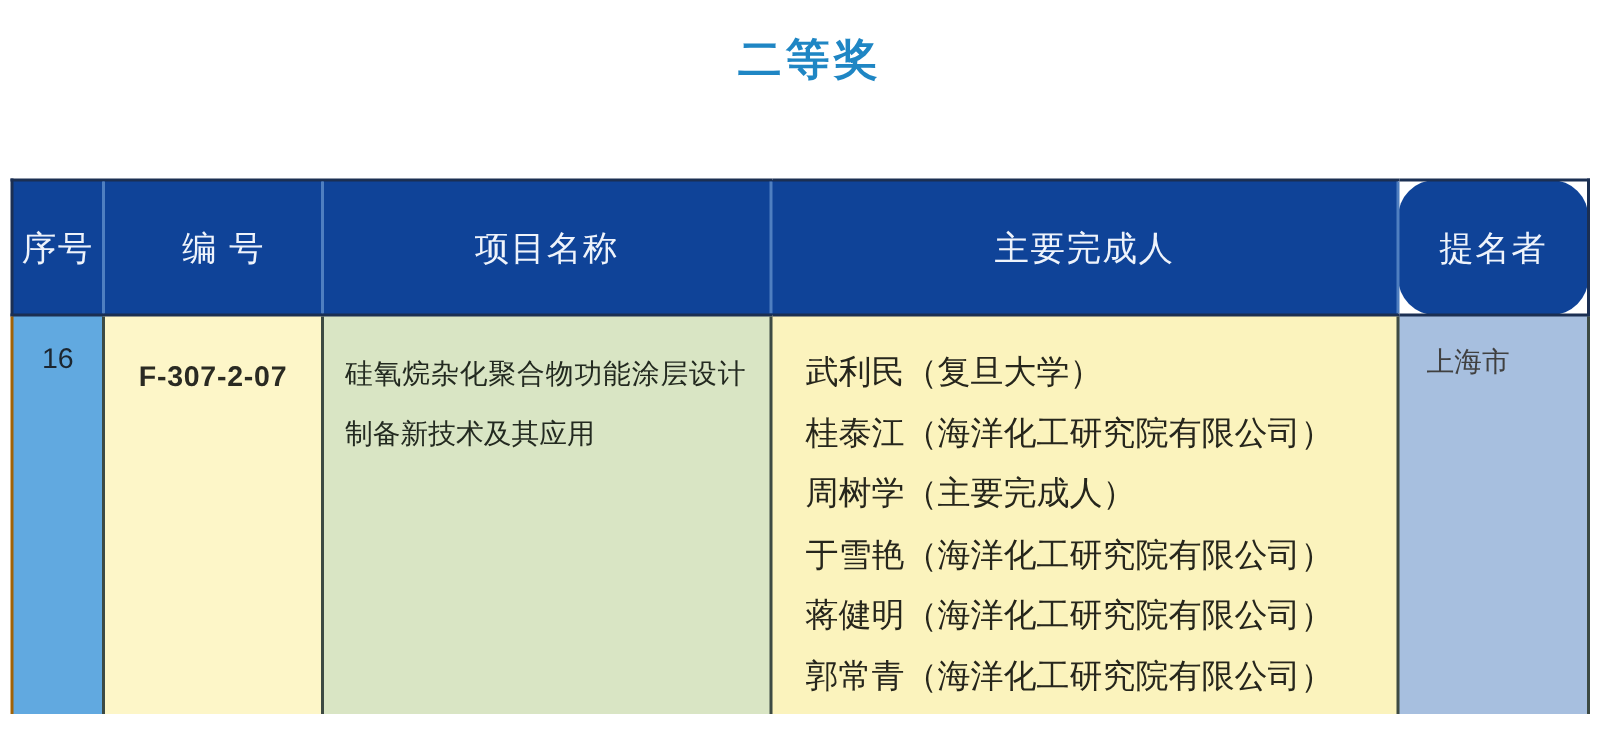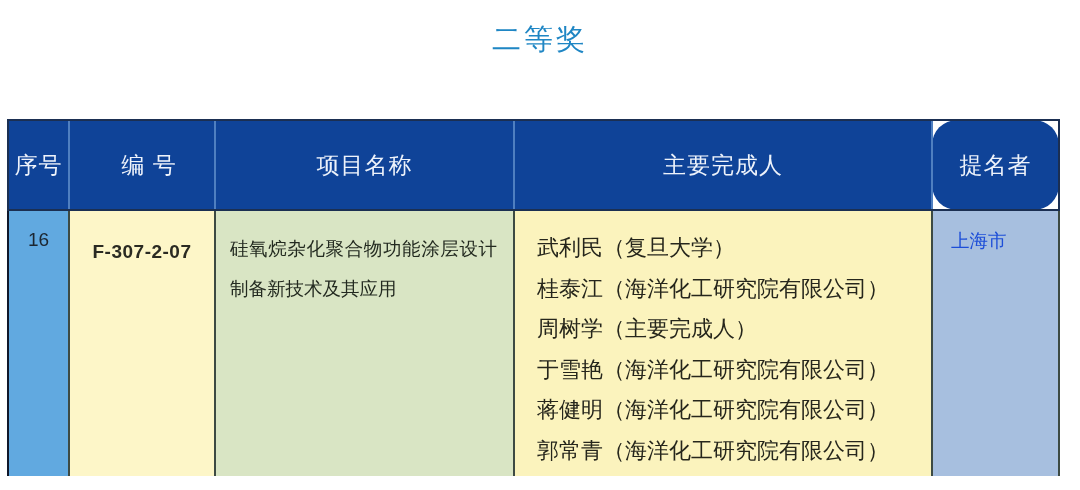--- a/index.html
+++ b/index.html
@@ -20,21 +20,21 @@
     background: #ffffff;
   }
   
   .award-title {
     position: absolute;
     left: 0;
     top: 20px;
     width: 1080px;
     text-align: center;
     font-size: 29px;
-    font-weight: normal;
+    font-weight: bold;
     letter-spacing: 3px;
     color: #1f86c4;
   }
   
   .award-table {
     position: absolute;
     left: 7px;
     top: 119px;
     width: 1051px;
     border-collapse: collapse;
@@ -69,21 +69,21 @@
   .award-table tbody td {
     padding: 0;
     vertical-align: top;
     border-left: 2px solid #3d4a43;
     border-top: 1px solid #8d9a8e;
     font-size: 18px;
     color: #26292c;
     height: 265px;
   }
   .award-table tbody td:first-child {
-    border-left: 2px solid #0f172a;
+    border-left: 2px solid #a16207;
   }
   .award-table tbody td:last-child {
     border-right: 2px solid #3d4a43;
   }
   .cell-seq {
     background: #61a9e0;
     text-align: center;
   }
   .cell-seq .inner {
     padding-top: 18px;
@@ -122,21 +122,21 @@
     line-height: 40.5px;
     color: #26261c;
     white-space: nowrap;
   }
   .cell-nominator {
     background: #a7bfdf;
   }
   .cell-nominator .inner {
     padding: 17px 0 0 18px;
     font-size: 18.5px;
-    color: #1d4ed8;
+    color: #404040;
   }
   .col-seq      { width: 61px; }
   .col-code     { width: 146px; }
   .col-project  { width: 299px; }
   .col-people   { width: 418px; }
   .col-nominator{ width: 127px; }
 </style>
 </head>
 <body>
 

